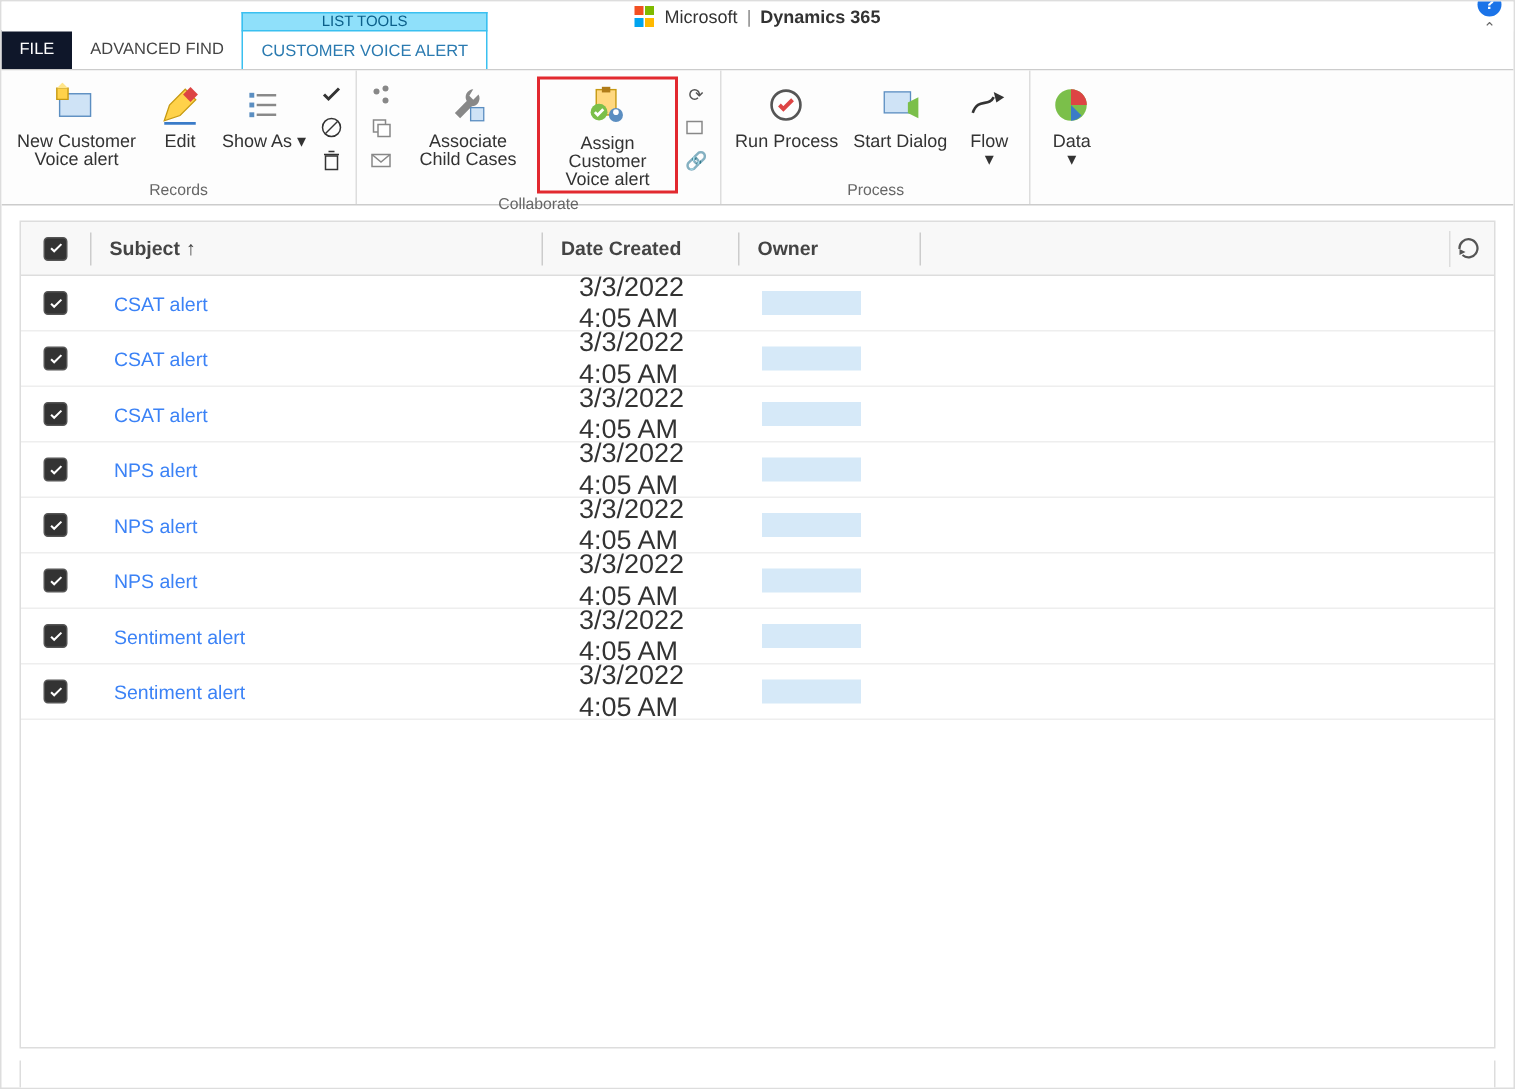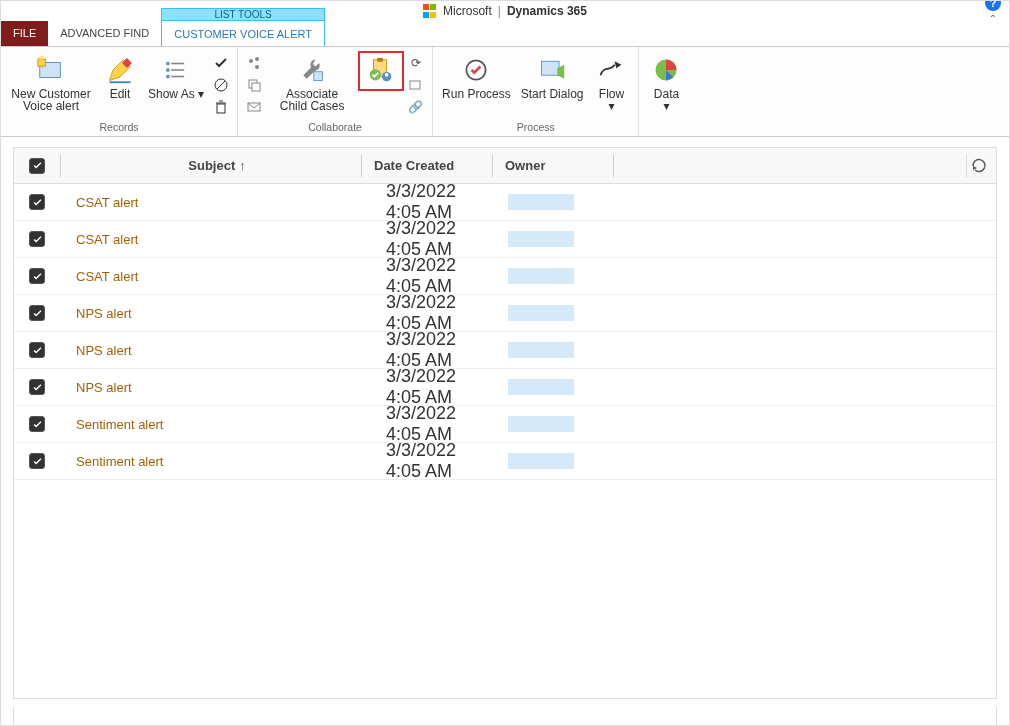--- a/index.html
+++ b/index.html
@@ -10,21 +10,21 @@
 .titlebar .right-icons { position: absolute; right: 8px; top: -6px; display: flex; flex-direction: column; gap: 2px; align-items: center; }
 .titlebar .right-icons .help { width: 16px; height: 16px; border-radius: 50%; background: #1a73e8; color: #fff; display: flex; align-items: center; justify-content: center; font-size: 11px; font-weight: bold; }
 .titlebar .right-icons .caret { font-size: 10px; color: #666; }
 .ms-logo { display: inline-flex; width: 14px; height: 14px; }
 .ms-logo span { width: 6px; height: 6px; display: inline-block; }
 .ms-logo .r1 { background:#f25022; margin:0 1px 1px 0;} .ms-logo .r2{background:#7fba00;margin:0 0 1px 0;} .ms-logo .r3{background:#00a4ef;margin:0 1px 0 0;} .ms-logo .r4{background:#ffb900;}
 .ms-logo { flex-wrap: wrap; }
 
 .tabstrip { height: 26px; display: flex; align-items: flex-end; border-bottom: 1px solid #ccc; }
 .tab { padding: 0 12px; height: 26px; line-height: 26px; font-size: 11px; color: #444; cursor: pointer; }
-.tab.file { background: #7f1d1d; color: #fff; }
+.tab.file { background: #0f172a; color: #fff; }
 .tab.context { border: 1px solid #3ac0f0; border-bottom: none; color: #2a7ab0; background: #fff; }
 .tab.context-top { position:absolute; top:-12px; left:0; right:0; height:12px; background:#8fe0fa; color:#0b5f8a; font-size:10px; text-align:center; line-height:12px; border:1px solid #3ac0f0; border-bottom:none;}
 .context-wrap { position: relative; }
 
 .ribbon { height: 90px; border-bottom: 1px solid #ccc; display: flex; background: #fdfdfd; }
 .ribbon-group { border-right: 1px solid #ddd; padding: 4px 4px 1px 4px; display: flex; flex-direction: column; justify-content: space-between; }
 .ribbon-group .buttons { display: flex; gap: 0; align-items: flex-start; }
 .ribbon-btn { display: flex; flex-direction: column; align-items: center; justify-content: flex-start; width: auto; min-width: 46px; padding: 2px 4px; cursor: pointer; text-align: center; border: 1px solid transparent; }
 .ribbon-btn .icon { width: 32px; height: 32px; display: flex; align-items: center; justify-content: center; }
 .ribbon-btn .lbl { font-size: 12px; line-height: 12px; color: #333; margin-top: 2px; max-width: 82px; }
@@ -32,27 +32,27 @@
 .ribbon-group-label { text-align: center; font-size: 10.5px; color: #666; padding: 1px 0 2px 0; }
 .mini-col { display: flex; flex-direction: column; gap: 2px; padding: 2px; }
 .mini-col .mini { width: 20px; height: 20px; display:flex; align-items:center; justify-content:center; cursor:pointer; color:#555; }
 
 .content-wrap { padding: 10px 12px 0 12px; height: calc(726px - 20px - 26px - 90px); display:flex; flex-direction:column; }
 .grid { background: #fff; border: 1px solid #ddd; flex: 1; display: flex; flex-direction: column; }
 .grid-head { display: flex; align-items: center; height: 36px; background:#f8f8f8; border-bottom: 1px solid #ddd; position:relative; }
 .grid-head .colh { font-size: 13px; color: #444; font-weight: 600; display:flex; align-items:center; gap:4px; }
 .grid-head .sep { width:1px; height:22px; background:#ccc; }
 .chkcell { width: 46px; display:flex; align-items:center; justify-content:center; }
-.subject-cell { width: 300px; padding-left: 12px; justify-content: center; }
+.subject-cell { width: 300px; padding-left: 12px; }
 .date-cell { width: 130px; }
 .owner-cell { width: 120px; padding-left: 12px; }
 .refresh-btn { position:absolute; right:6px; top:6px; width:24px; height:24px; display:flex; align-items:center; justify-content:center; cursor:pointer; color:#555; border-left:1px solid #ddd;}
 .grid-body { flex:1; overflow:auto; }
 .row { display:flex; align-items:center; height:37px; border-bottom:1px solid #eee; }
-.row .subj { color:#a16207; cursor:pointer; font-size:13px; }
+.row .subj { color:#3b82f6; cursor:pointer; font-size:13px; }
 .row .dt { color:#333; font-size:18px; }
 .row .own { width:66px; height:16px; background:#d6e9f8; }
 .chk { width:16px; height:16px; border:1px solid #555; border-radius:3px; background:#333; display:flex; align-items:center; justify-content:center; }
 .chk svg { width:11px; height:11px; }
 .grid-foot { height: 38px; border-top:1px solid #ddd; display:flex; align-items:center; padding: 0 14px; font-size:13px; color:#333; font-weight:600; justify-content:space-between; }
 .pager { display:flex; align-items:center; gap:10px; font-weight:400; color:#555; }
 .pager .pg { font-weight:400; color:#333; }
 .pager .pbtn { cursor:pointer; color:#555; width:16px; text-align:center; }
 .under-grid { height: 20px; border:1px solid #ddd; border-top:none; margin-top:8px; background:#fff; }
 </style>
@@ -183,20 +183,21 @@
         <div class="icon">
           <svg viewBox="0 0 32 32" width="30" height="30">
               <rect x="8" y="4" width="14" height="18" fill="#ffd880" stroke="#c79a12"></rect>
               <rect x="12" y="2" width="6" height="4" fill="#b07c1a"></rect>
               <circle cx="10" cy="20" r="6" fill="#7bbf4a"></circle>
               <path d="M7 20l2 2 4-4" stroke="#fff" stroke-width="2" fill="none"></path>
               <circle cx="22" cy="22" r="5" fill="#5b8ec1"></circle>
               <circle cx="22" cy="20" r="2" fill="#fff"></circle>
             </svg>
         </div>
+        <div class="lbl">Assign Customer Voice alert</div>
       </div>
       <div class="mini-col">
         <div class="mini">⟳</div>
         <div class="mini">
             <svg width="16" height="16">
               <rect x="2" y="4" width="10" height="8" fill="none" stroke="#888"></rect>
             </svg>
           </div>
         <div class="mini">🔗</div>
       </div>

